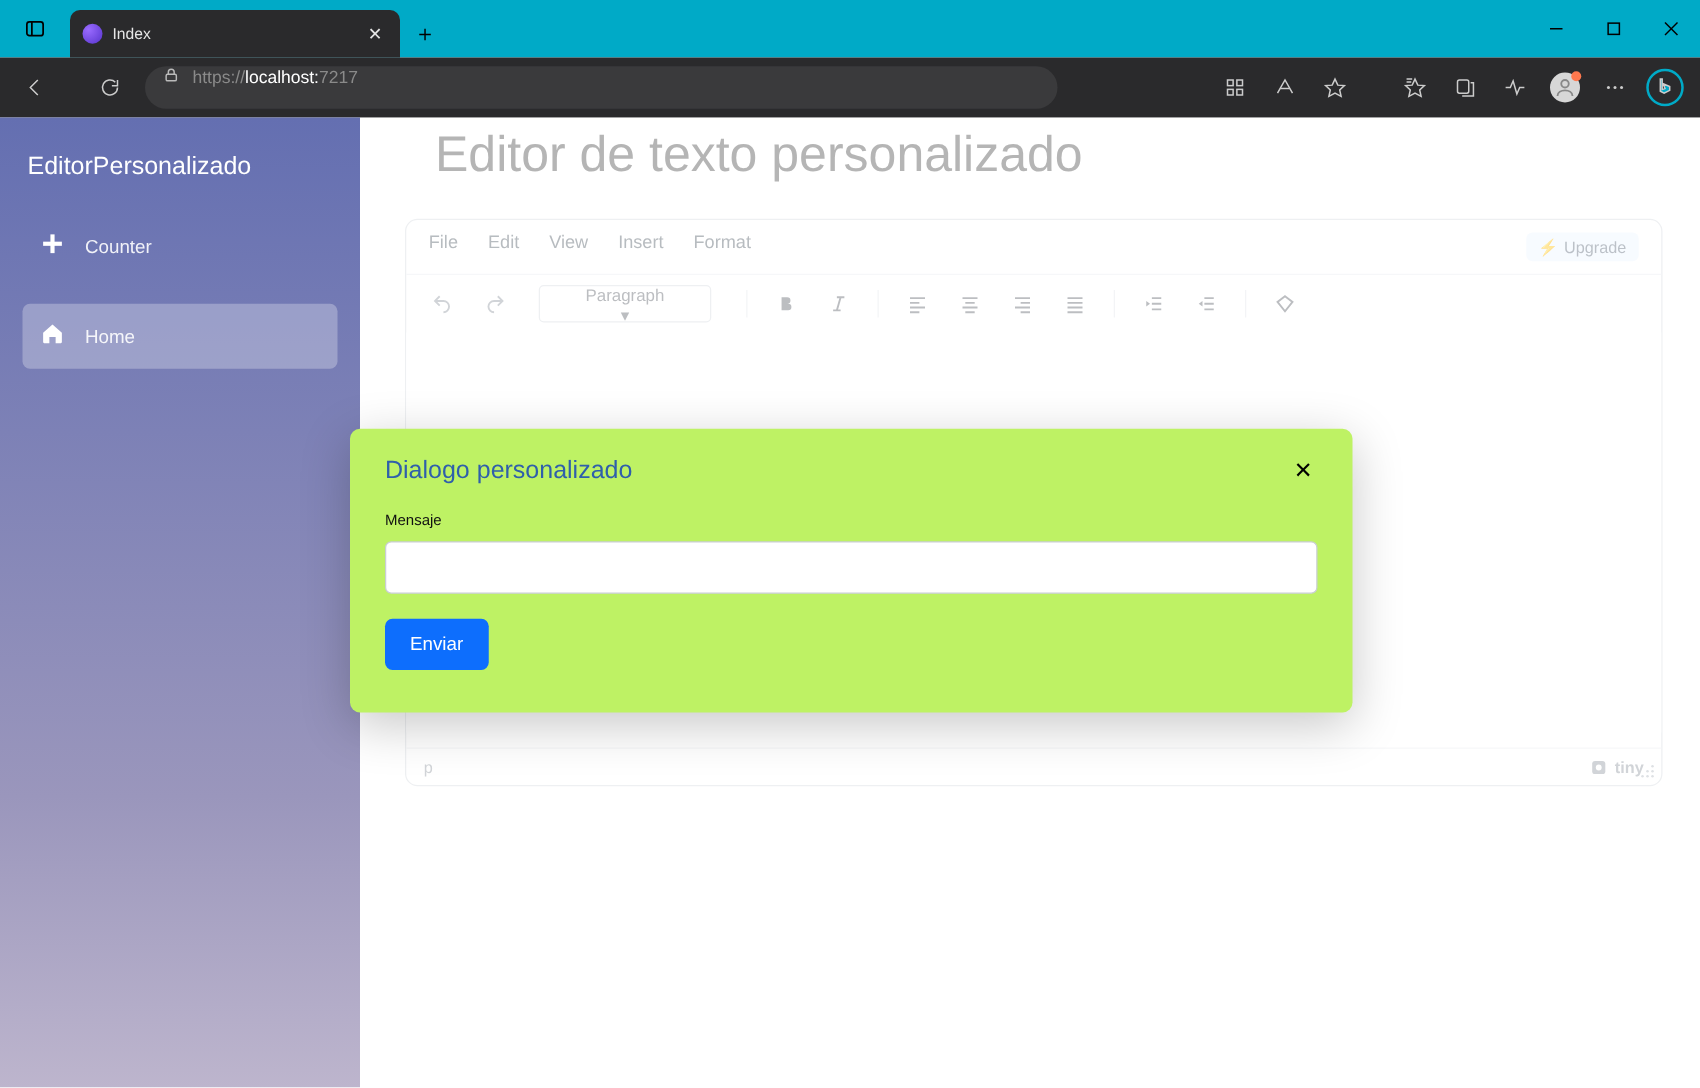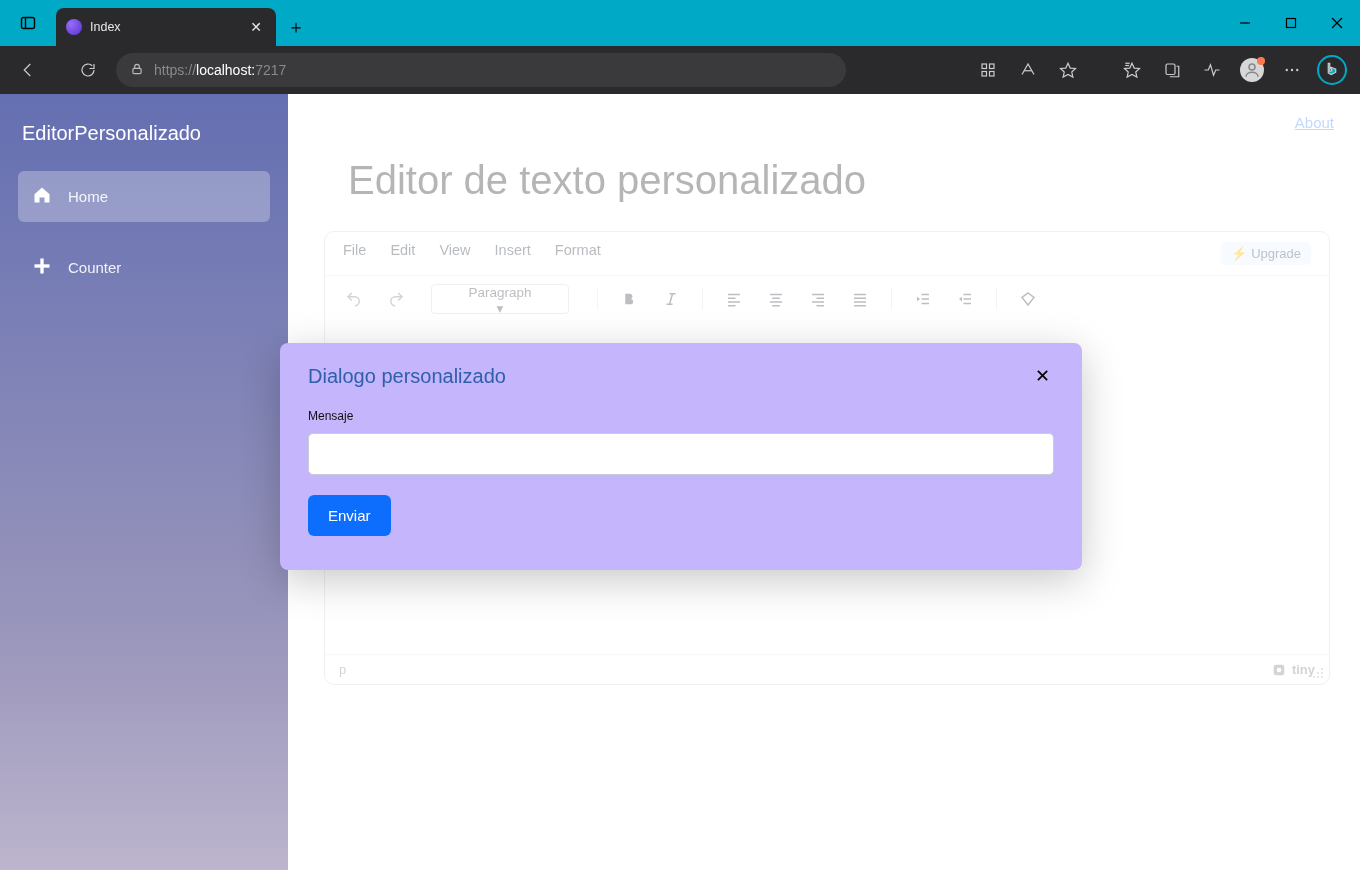--- a/index.html
+++ b/index.html
@@ -1,33 +1,33 @@
 <!DOCTYPE html>
 <html><head>
 <meta charset="utf-8">
 <style>
   * { margin:0; padding:0; box-sizing:border-box; font-family:"Segoe UI", Arial, sans-serif; }
   body { width:1360px; height:870px; overflow:hidden; background:#fff; }
 
   
   .titlebar { height:46px; background:#00aac7; display:flex; align-items:stretch; }
   .tab-well-btn { width:56px; display:flex; align-items:center; justify-content:center; }
-  .tab { width:220px; background:#2a2a2c; border-radius:8px 8px 0 0; margin-top:8px; display:flex; align-items:center; padding:0 10px; color:#e6e6e6; font-size:12.5px; gap:8px; }
+  .tab { width:264px; background:#2a2a2c; border-radius:8px 8px 0 0; margin-top:8px; display:flex; align-items:center; padding:0 10px; color:#e6e6e6; font-size:12.5px; gap:8px; }
   .tab-favicon { width:16px; height:16px; border-radius:50%; background:radial-gradient(circle at 30% 30%, #9a6bff, #5633cc); }
   .tab-title { flex:1; white-space:nowrap; overflow:hidden; text-overflow:ellipsis; }
   .tab-close { font-size:14px; cursor:pointer; padding:2px 4px; }
   .newtab { width:40px; display:flex; align-items:center; justify-content:center; font-size:18px; color:#000; cursor:pointer; margin-top:8px; }
   .titlebar-spacer { flex:1; }
   .win-controls { display:flex; }
   .win-btn { width:46px; height:46px; display:flex; align-items:center; justify-content:center; color:#000; cursor:pointer; }
   .win-btn svg { width:12px; height:12px; stroke:#000; stroke-width:1.2; fill:none; }
 
   .toolbar { height:48px; background:#2a2a2c; display:flex; align-items:center; padding:0 10px; gap:10px; }
   .tb-icon { width:36px; height:32px; display:flex; align-items:center; justify-content:center; color:#ddd; cursor:pointer; border-radius:4px; }
-  .addr { flex:1; max-width:730px; height:34px; background:#3a3a3c; border-radius:17px; display:flex; align-items:center; padding:0 14px; gap:10px; color:#ccc; font-size:14px; }
+  .addr { flex:1; max-width:730px; height:34px; background:#3a3a3c; border-radius:17px; display:flex; align-items:flex-start; padding:0 14px; gap:10px; color:#ccc; font-size:14px; }
   .addr .lock { color:#bbb; }
   .url-dim { color:#8a8a8a; }
   .url-host { color:#fff; }
   .tb-rightgroup { margin-left:auto; display:flex; align-items:center; gap:4px; }
   .tb-icon svg { width:18px; height:18px; stroke:#ccc; stroke-width:1.6; fill:none; }
   .avatar { width:24px; height:24px; border-radius:50%; background:#d7d7d7; position:relative; display:flex; align-items:center; justify-content:center; }
   .avatar::after { content:""; position:absolute; top:-1px; right:-1px; width:8px; height:8px; border-radius:50%; background:#ff784e; }
   .bing-badge { width:30px; height:30px; border-radius:50%; border:2px solid #00aac7; display:flex; align-items:center; justify-content:center; }
 
   .app { display:flex; height:776px; }
@@ -54,21 +54,21 @@
   .tbtn svg { width:18px; height:18px; fill:#6b6f77; }
   .para-select { width:138px; height:30px; border:1px solid #d9dde2; border-radius:4px; display:flex; align-items:center; justify-content:space-between; padding:0 10px; color:#6b6f77; font-size:13.5px; cursor:pointer; margin:0 14px 0 10px;flex-direction:column; }
   .tool-sep { width:1px; height:22px; background:#e4e7eb; margin:0 6px; }
   .editor-body { height:320px; background:#fff; }
   .editor-status { position:absolute; left:0; right:0; bottom:0; height:30px; border-top:1px solid #eceef1; display:flex; align-items:center; justify-content:space-between; padding:0 14px; color:#9aa0a8; font-size:13px; }
   .tiny-brand { display:flex; align-items:center; gap:6px; font-weight:600; color:#9aa0a8; }
   .resize-grip { width:14px; height:14px; }
 
   .dimmer { position:absolute; inset:0; background:rgba(255,255,255,.55); pointer-events:none; }
 
-  .dialog { position:absolute; top:343px; left:280px; width:802px; background:#c4b5fd; border-radius:8px; box-shadow:0 10px 40px rgba(0,0,0,.22); padding:18px 28px 34px; z-index:50; }
+  .dialog { position:absolute; top:343px; left:280px; width:802px; background:#bef264; border-radius:8px; box-shadow:0 10px 40px rgba(0,0,0,.22); padding:18px 28px 34px; z-index:50; }
   .dlg-head { display:flex; align-items:center; justify-content:space-between; margin-bottom:18px; }
   .dlg-title { font-size:20px; color:#2f5fab; font-weight:400; }
   .dlg-close { font-size:18px; cursor:pointer; padding:4px; }
   .dlg-h2 { font-size:26px; color:#111; font-weight:400; margin-bottom:18px; }
   .dlg-label { font-size:12px; color:#111; display:block; margin-bottom:10px; }
   .dlg-input { width:100%; height:42px; border:1px solid #c9ced4; border-radius:5px; font-size:15px; padding:0 12px; margin-bottom:20px; }
   .dlg-btn { background:#0d6efd; color:#fff; border:none; border-radius:6px; font-size:15px; padding:12px 20px; cursor:pointer; }
 
 </style>
 </head>
@@ -192,40 +192,37 @@
           </svg>
         </div>
     </div>
   </div>
 </div>
 
 <div class="app">
   <aside class="sidebar">
     <div class="brand">EditorPersonalizado</div>
     <nav class="nav">
-      <div class="nav-item active">
-        <span><svg viewBox="0 0 24 24">
-              <path d="M3 11 12 3l9 8v9a1 1 0 0 1-1 1h-5v-6H9v6H4a1 1 0 0 1-1-1z"></path>
-            </svg></span>
-        <span>Home</span>
-      </div>
       <div class="nav-item">
         <span><svg viewBox="0 0 24 24">
               <rect x="10" y="3" width="4" height="18"></rect>
               <rect x="3" y="10" width="18" height="4"></rect>
             </svg></span>
         <span>Counter</span>
       </div>
+      <div class="nav-item active">
+        <span><svg viewBox="0 0 24 24">
+              <path d="M3 11 12 3l9 8v9a1 1 0 0 1-1 1h-5v-6H9v6H4a1 1 0 0 1-1-1z"></path>
+            </svg></span>
+        <span>Home</span>
+      </div>
     </nav>
   </aside>
 
   <main class="content">
-    <div class="topbar">
-      <a class="about-link">About</a>
-    </div>
     <div class="page">
       <h1 class="page-title">Editor de texto personalizado</h1>
 
       <div class="editor">
         <div class="editor-menubar">
           <span>File</span>
           <span>Edit</span>
           <span>View</span>
           <span>Insert</span>
           <span>Format</span>

